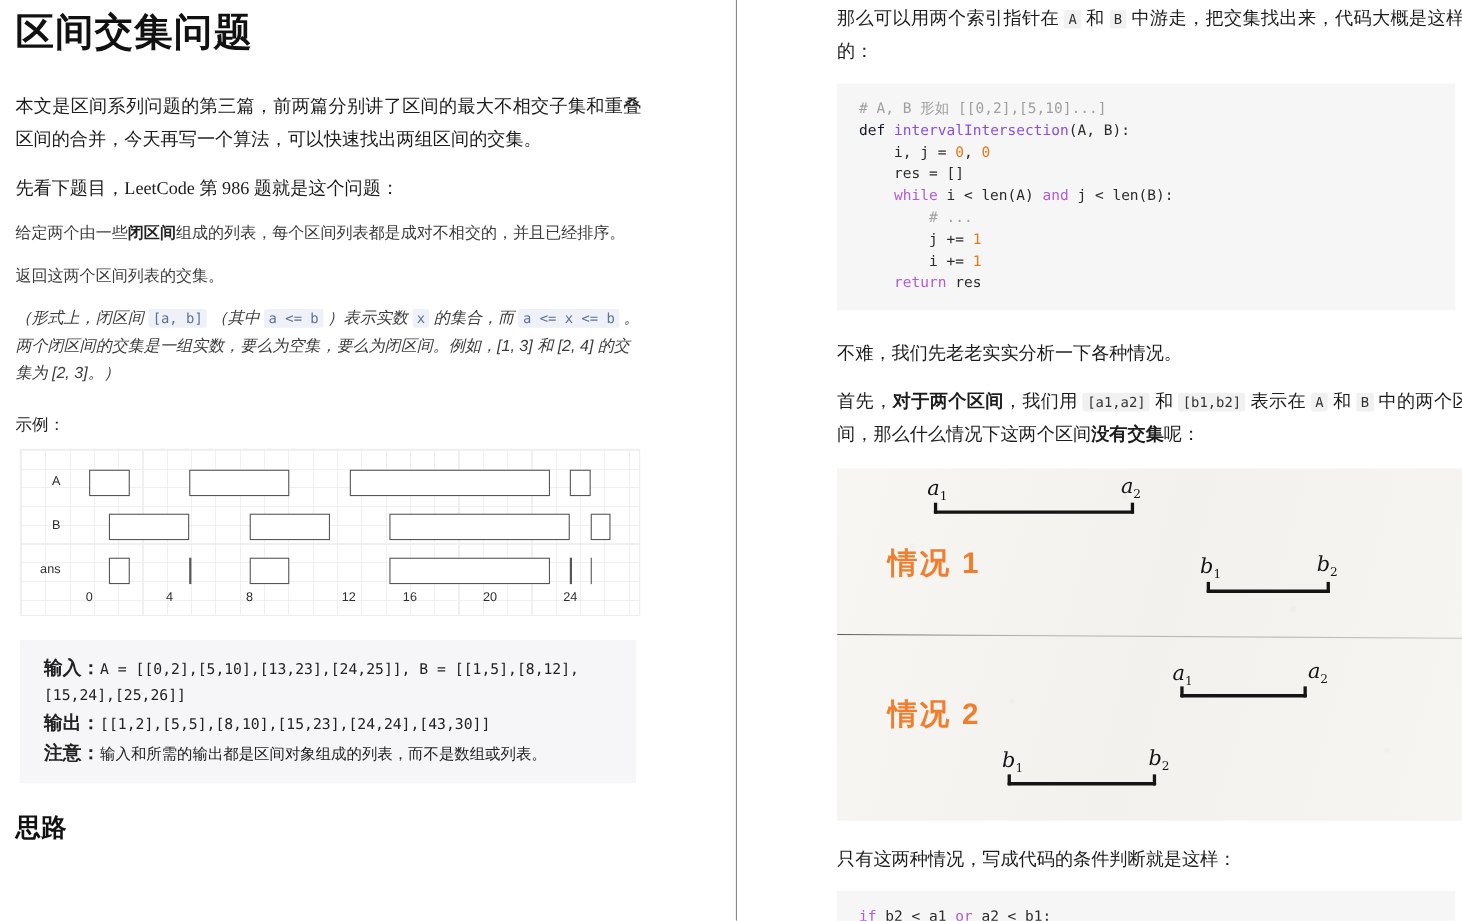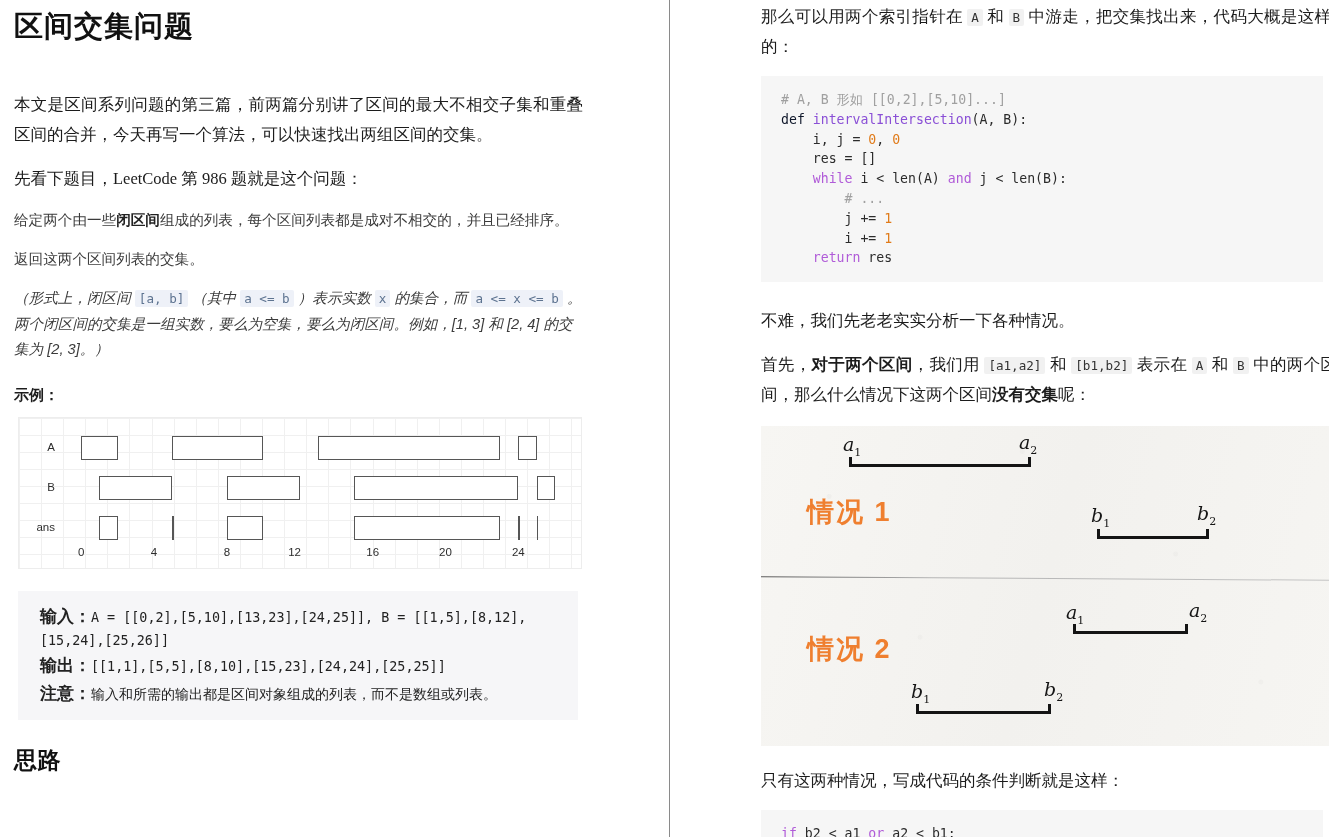--- a/index.html
+++ b/index.html
@@ -38,23 +38,23 @@
   }
   .col-right {
     width: 659px;
     height: 837px;
     padding: 0 0 0 91px;
   }
 
   h1.doc-title {
     font-family: "Liberation Serif", "DejaVu Serif", serif;
     font-weight: bold;
-    font-size: 29px;
+    font-size: 35px;
     line-height: 1.25;
-    margin: 0 0 46px 0;
+    margin: 0 0 30px 0;
     letter-spacing: 1px;
     color: #111;
   }
   h2.doc-h2 {
     font-family: "Liberation Serif", "DejaVu Serif", serif;
     font-weight: bold;
     font-size: 23px;
     line-height: 1.3;
     margin: 26px 0 0 0;
     letter-spacing: 0.5px;
@@ -96,21 +96,21 @@
     color: #5d7390;
     font-style: normal;
   }
   code.inline-code.plain {
     background: #f1f1f1;
     color: #333;
   }
 
   .example-label {
     font-family: "Liberation Sans", "DejaVu Sans", sans-serif;
-    font-weight: bold;
+    font-weight: normal;
     font-size: 15px;
     color: #1d1d1d;
     margin: 24px 0 12px 0;
   }
 
   
   .interval-figure {
     position: relative;
     width: 564px;
     height: 152px;
@@ -285,29 +285,29 @@
         <div class="iv-rowlabel" style="left: 4px; width: 32px; top: 103px;">ans</div>
         <div class="iv-bar" style="left: 80.4286px; top: 98px; width: 18.2143px; height: 24px;"></div>
         <div class="iv-bar" style="left: 153.286px; top: 98px; width: 1.6px; height: 24px; border: none; background: rgb(86, 86, 86);"></div>
         <div class="iv-bar" style="left: 207.929px; top: 98px; width: 36.4286px; height: 24px;"></div>
         <div class="iv-bar" style="left: 335.429px; top: 98px; width: 145.714px; height: 24px;"></div>
         <div class="iv-bar" style="left: 499.357px; top: 98px; width: 1.6px; height: 24px; border: none; background: rgb(86, 86, 86);"></div>
         <div class="iv-bar" style="left: 517.571px; top: 98px; width: 1.6px; height: 24px; border: none; background: rgb(86, 86, 86);"></div>
         <div class="iv-tick" style="left: 47.2143px; top: 128px;">0</div>
         <div class="iv-tick" style="left: 120.071px; top: 128px;">4</div>
         <div class="iv-tick" style="left: 192.929px; top: 128px;">8</div>
-        <div class="iv-tick" style="left: 252px; top: 128px; text-align: right;">12</div>
+        <div class="iv-tick" style="left: 283px; top: 128px;">12</div>
         <div class="iv-tick" style="left: 338.643px; top: 128px;">16</div>
         <div class="iv-tick" style="left: 411.5px; top: 128px;">20</div>
         <div class="iv-tick" style="left: 484.357px; top: 128px;">24</div>
       </div>
 
     <div class="io-block">
       <div><span class="io-key">输入：</span><span>A = [[0,2],[5,10],[13,23],[24,25]], B = [[1,5],[8,12],[15,24],[25,26]]</span></div>
-      <div><span class="io-key">输出：</span><span>[[1,1],[5,5],[8,10],[15,23],[24,24],[25,25]]</span></div>
+      <div><span class="io-key">输出：</span><span>[[1,2],[5,5],[8,10],[15,23],[24,24],[43,30]]</span></div>
       <div><span class="io-key">注意：</span><span class="io-cn">输入和所需的输出都是区间对象组成的列表，而不是数组或列表。</span></div>
     </div>
 
 
     <h2 class="doc-h2">思路</h2>
   </div>
 
   <div class="col-divider"></div>
 
   <div class="col col-right">

